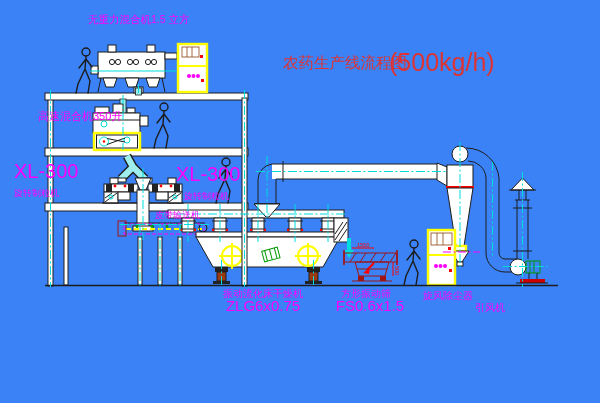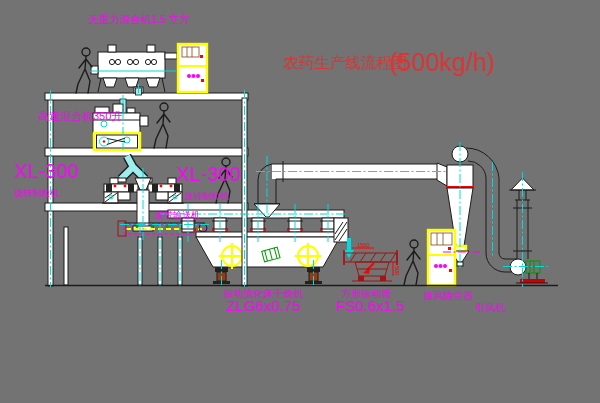--- a/index.html
+++ b/index.html
@@ -1,16 +1,16 @@
 <!DOCTYPE html>
 <html><head>
 <meta charset="utf-8">
 <style>
   html,body{margin:0;padding:0;background:#fff;}
-  .stage{position:relative;width:600px;height:403px;background:#737373;overflow:hidden;
+  .stage{position:relative;width:600px;height:403px;background:#3b82f6;overflow:hidden;
          font-family:"Liberation Sans", sans-serif;}
   svg{display:block}
   .blk{stroke:#1c1c1c;stroke-width:1;fill:none}
   .blkf{stroke:#1c1c1c;stroke-width:1;fill:#ffffff}
   .thick{stroke:#1c1c1c;stroke-width:1.6;fill:none}
   .cyanline{stroke:#00dcdc;stroke-width:1;fill:none;stroke-dasharray:9 2.5 2 2.5}
   .cyansolid{stroke:#00dcdc;stroke-width:1;fill:none}
   .cyanfill{fill:#9feeee;stroke:#1c1c1c;stroke-width:0.8}
   .magline{stroke:#ff00ff;stroke-width:1;fill:none;stroke-dasharray:8 2.5 2 2.5}
   .magdash{stroke:#ff00ff;stroke-width:1;fill:none;stroke-dasharray:4 2}

